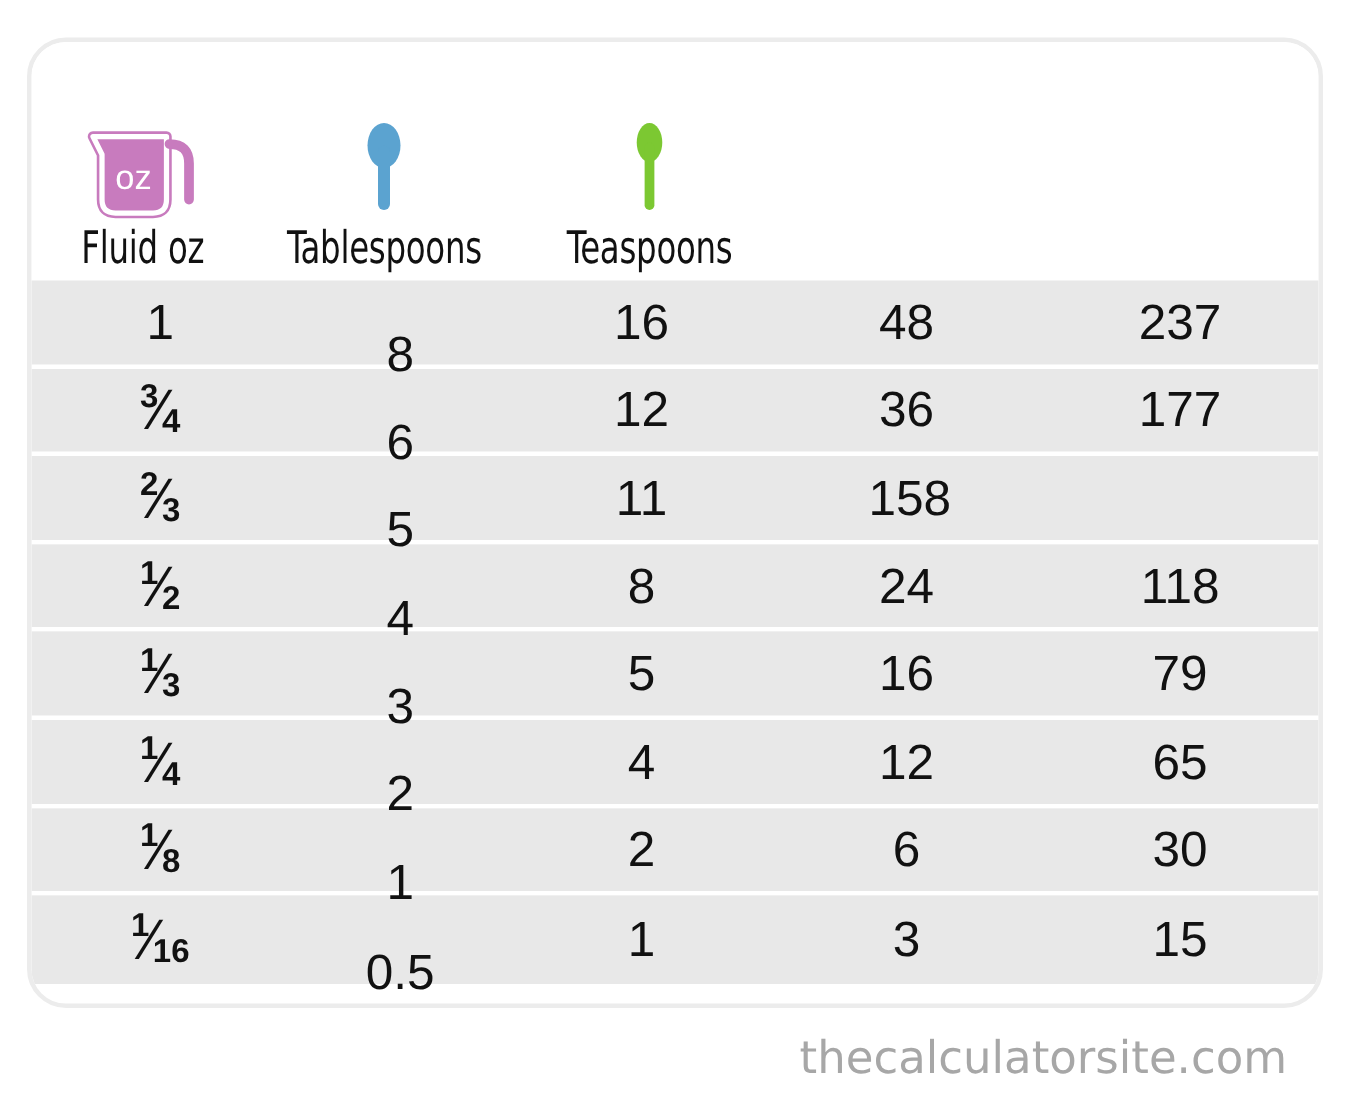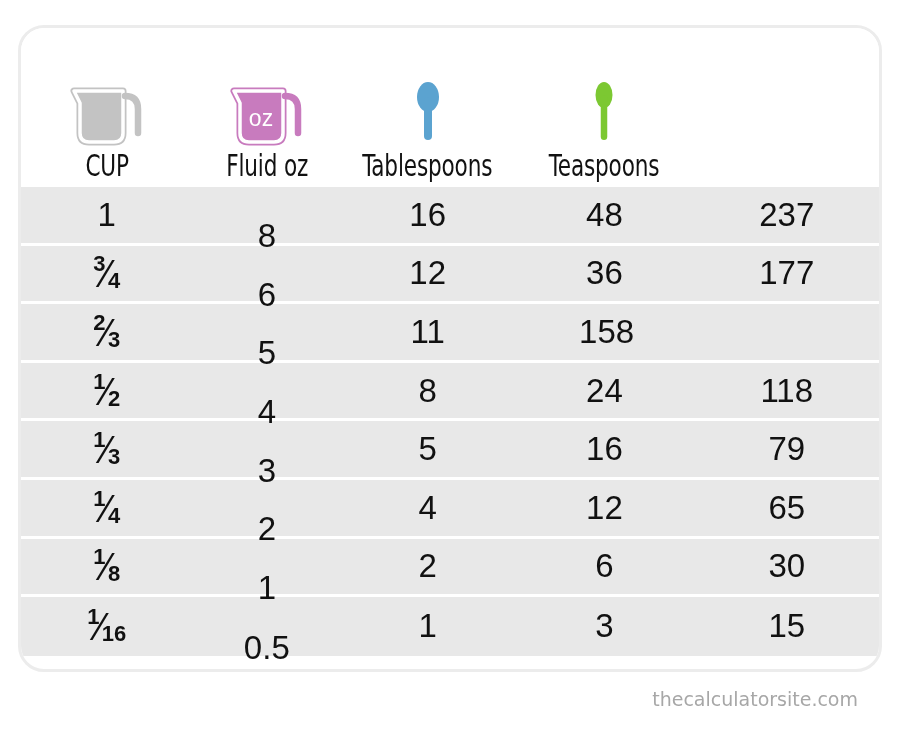--- a/index.html
+++ b/index.html
@@ -121,42 +121,32 @@
     font-weight: bold;
     position: relative;
     top: 8px;
   }
 
   
   #footer {
     position: absolute;
     right: 42px;
     top: 688px;
-    font-size: 19px;
+    font-size: 30px;
     color: #a7a7a7;
     font-family: "DejaVu Sans", "Liberation Sans", sans-serif;
     letter-spacing: 0px;
   }
 </style>
 </head>
 <body>
 
 <div id="card">
 
   <div id="header">
-      <div class="hcell c0">
-        <div class="icon-wrap">
-          <svg width="78" height="62" viewBox="0 0 78 62">
-            <path d="M6 5 L55 5 L55 47 Q55 56 46 56 L21 56 Q12 56 12 47 L12 17 Z" fill="#c3c3c3" stroke="#c3c3c3" stroke-width="7" stroke-linejoin="round"></path>
-            <path d="M6 5 L55 5 L55 47 Q55 56 46 56 L21 56 Q12 56 12 47 L12 17 Z" fill="#c3c3c3" stroke="#ffffff" stroke-width="3.5" stroke-linejoin="round"></path>
-            <path d="M57 10 Q70 10 70 23 L70 47" fill="none" stroke="#c3c3c3" stroke-width="6.5" stroke-linecap="round"></path>
-          </svg>
-        </div>
-        <div class="hlabel">CUP</div>
-      </div>
       <div class="hcell c1">
         <div class="icon-wrap">
           <svg width="78" height="62" viewBox="0 0 78 62">
             <path d="M6 5 L55 5 L55 47 Q55 56 46 56 L21 56 Q12 56 12 47 L12 17 Z" fill="#c87bbe" stroke="#c87bbe" stroke-width="7" stroke-linejoin="round"></path>
             <path d="M6 5 L55 5 L55 47 Q55 56 46 56 L21 56 Q12 56 12 47 L12 17 Z" fill="#c87bbe" stroke="#ffffff" stroke-width="3.5" stroke-linejoin="round"></path>
             <path d="M57 10 Q70 10 70 23 L70 47" fill="none" stroke="#c87bbe" stroke-width="6.5" stroke-linecap="round"></path>
             <text x="33" y="40" text-anchor="middle" font-family="Liberation Sans, sans-serif" font-size="23" fill="#ffffff">oz</text>
           </svg>
         </div>
         <div class="hlabel">Fluid oz</div>

